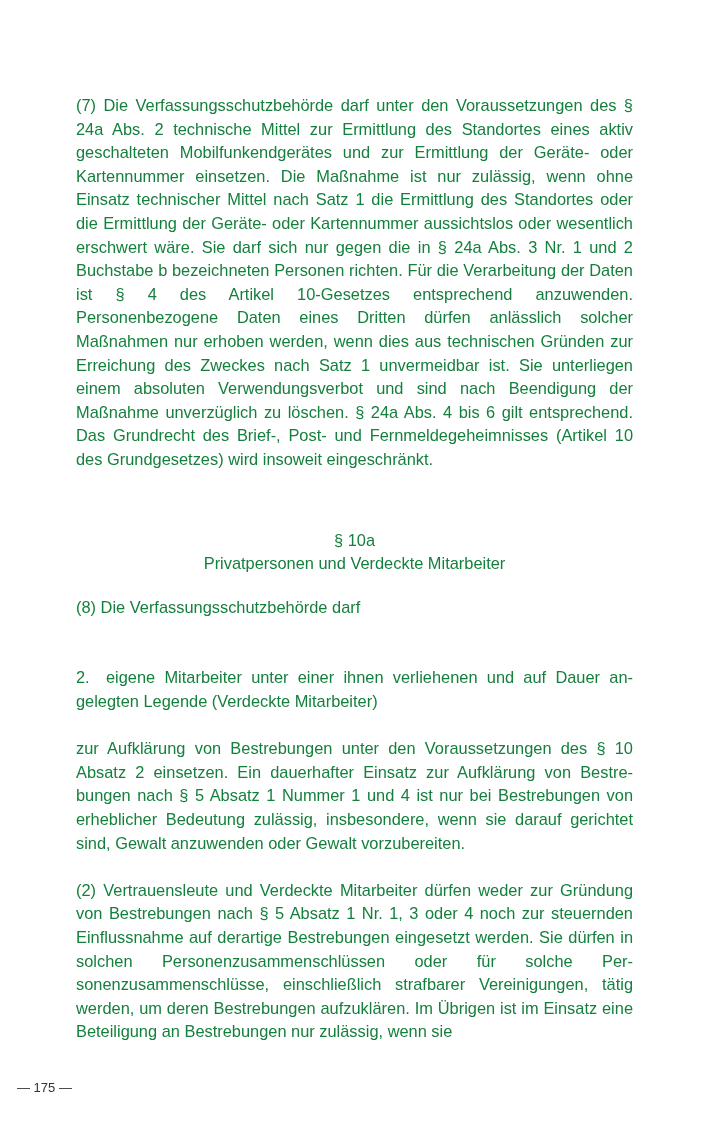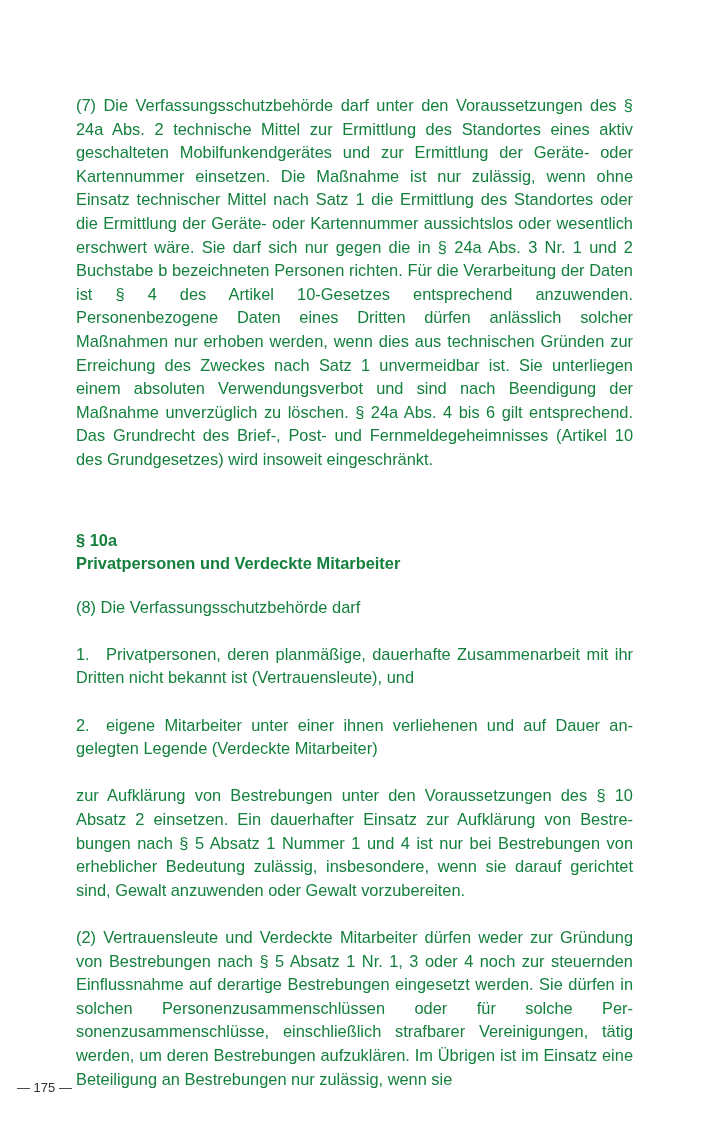--- a/index.html
+++ b/index.html
@@ -5,21 +5,21 @@
   html, body { margin: 0; padding: 0; background: #ffffff; }
   body { width: 709px; height: 1123px; position: relative; overflow: hidden; }
   .page {
     position: absolute; left: 76px; top: 70px; width: 557px;
     font-family: "Liberation Sans", sans-serif;
     font-size: 16.4px; line-height: 23.6px; color: #15803d; margin-top: 24px;
   }
   p { margin: 0; text-align: justify; hyphens: manual; }
   .gap { height: 23.6px; }
   .gap2 { height: 47px; }
-  .heading { text-align: left; font-weight: bold; }
+  .heading { text-align: center; font-weight: normal; }
   .item { text-align: justify; }
   .num { display: inline-block; width: 30px; }
   .footer {
     position: absolute; left: 17px; width: 709px; top: 1080px;
     font-family: "Liberation Sans", sans-serif;
     font-size: 13px; color: #333;
   }
 </style>
 </head>
 <body>
@@ -32,23 +32,20 @@
 
   <div class="heading">§ 10a</div>
   <div class="heading">Privatpersonen und Verdeckte Mitarbeiter</div>
 
   <div class="gap" style="height:20px"></div>
 
   <p>(8) Die Verfassungsschutzbehörde darf</p>
 
   <div class="gap"></div>
 
-  <p class="item">
-    <span class="num">1.</span><span>Privatpersonen, deren planmäßige, dauerhafte Zusammenarbeit mit ihr Dritten nicht bekannt ist (Vertrauensleute), und</span>
-  </p>
 
   <div class="gap"></div>
 
   <p class="item">
     <span class="num">2.</span><span>eigene Mitarbeiter unter einer ihnen verliehenen und auf Dauer an­gelegten Legende (Verdeckte Mitarbeiter)</span>
   </p>
 
   <div class="gap"></div>
 
   <p>zur Aufklärung von Bestrebungen unter den Voraussetzungen des § 10 Absatz 2 einsetzen. Ein dauerhafter Einsatz zur Aufklärung von Bestre­bungen nach § 5 Absatz 1 Nummer 1 und 4 ist nur bei Bestrebungen von erheblicher Bedeutung zulässig, insbesondere, wenn sie darauf gerich­tet sind, Gewalt anzuwenden oder Gewalt vorzubereiten.</p>

